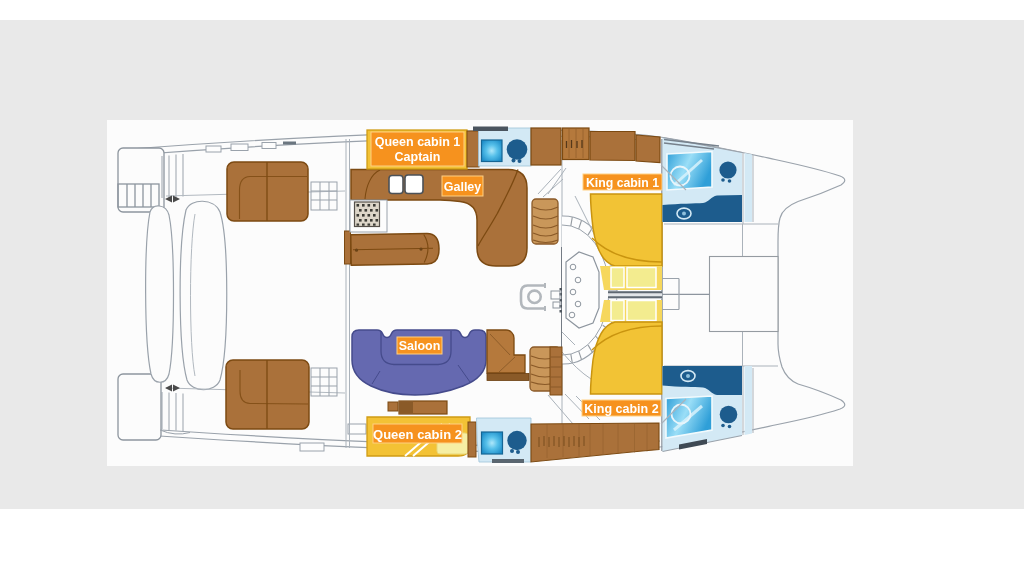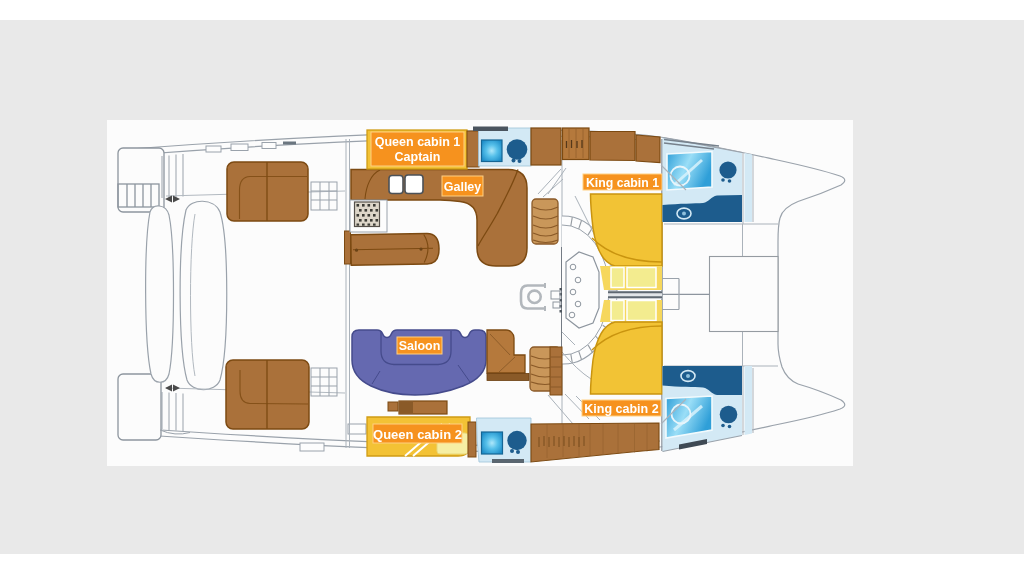--- a/index.html
+++ b/index.html
@@ -1,16 +1,16 @@
 <!DOCTYPE html>
 <html><head>
 <meta charset="utf-8">
 <style>
   html,body{margin:0;padding:0;background:#fff;}
-  .wrap{width:1024px;height:576px;position:relative;font-family:"Liberation Sans",sans-serif;}
+  .wrap{width:1024px;height:509px;position:relative;font-family:"Liberation Sans",sans-serif;}
   svg{display:block}
   text{font-family:"Liberation Sans",sans-serif;font-weight:bold;fill:#fff;}
 </style>
 </head>
 <body>
 <div class="wrap">
 <svg width="1024" height="577" viewBox="0 0 1024 577">
 <defs>
   <radialGradient id="glow" cx="0.5" cy="0.5" r="0.6">
     <stop offset="0" stop-color="#aee7fa"></stop>

